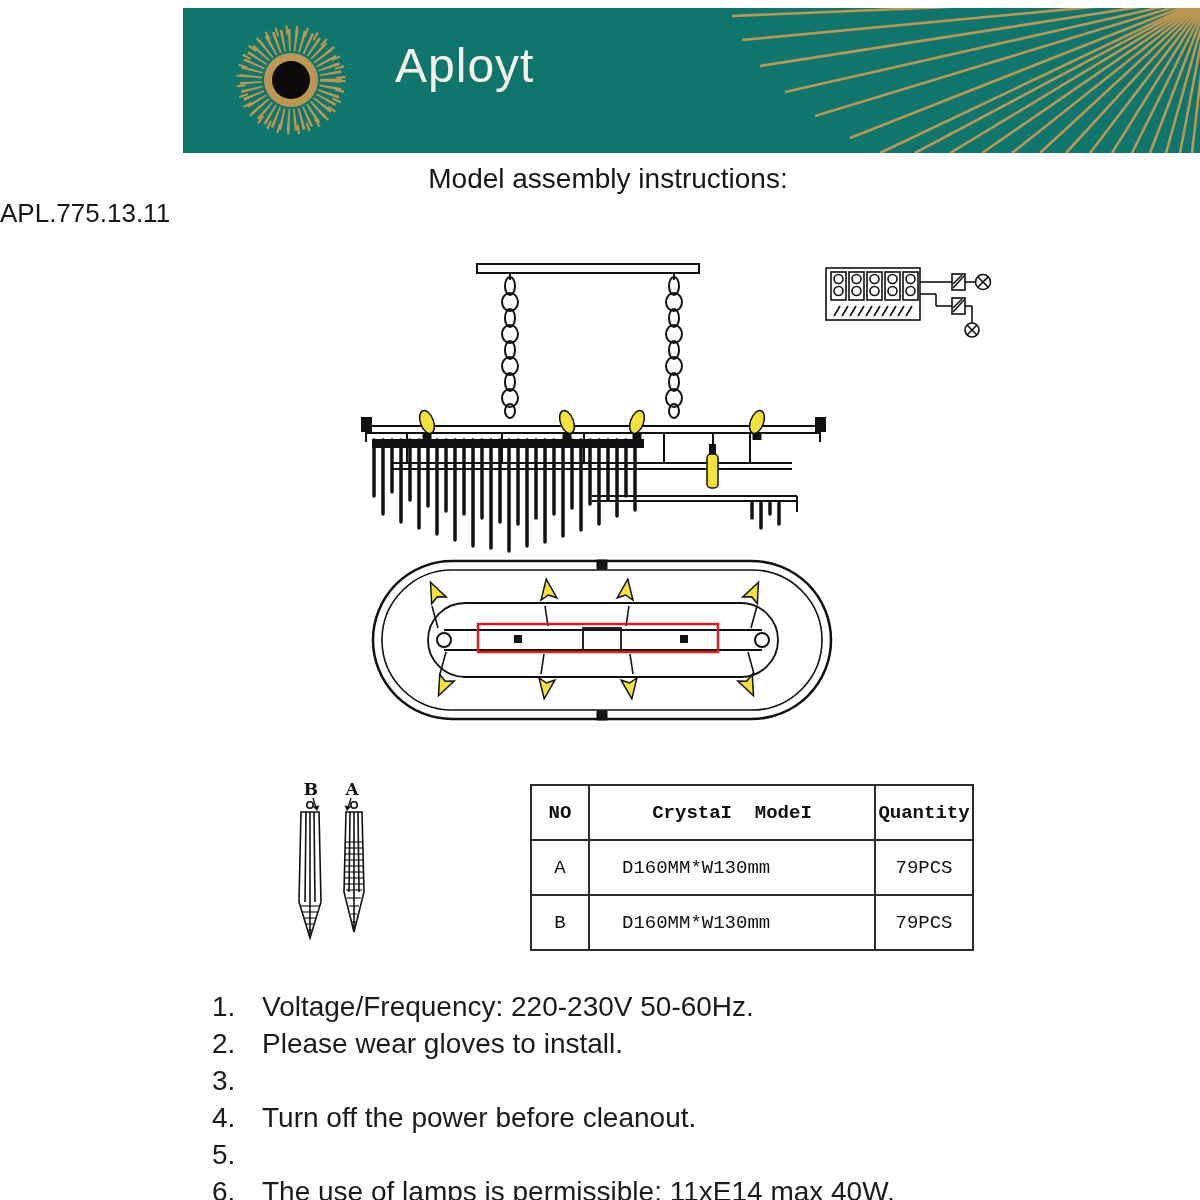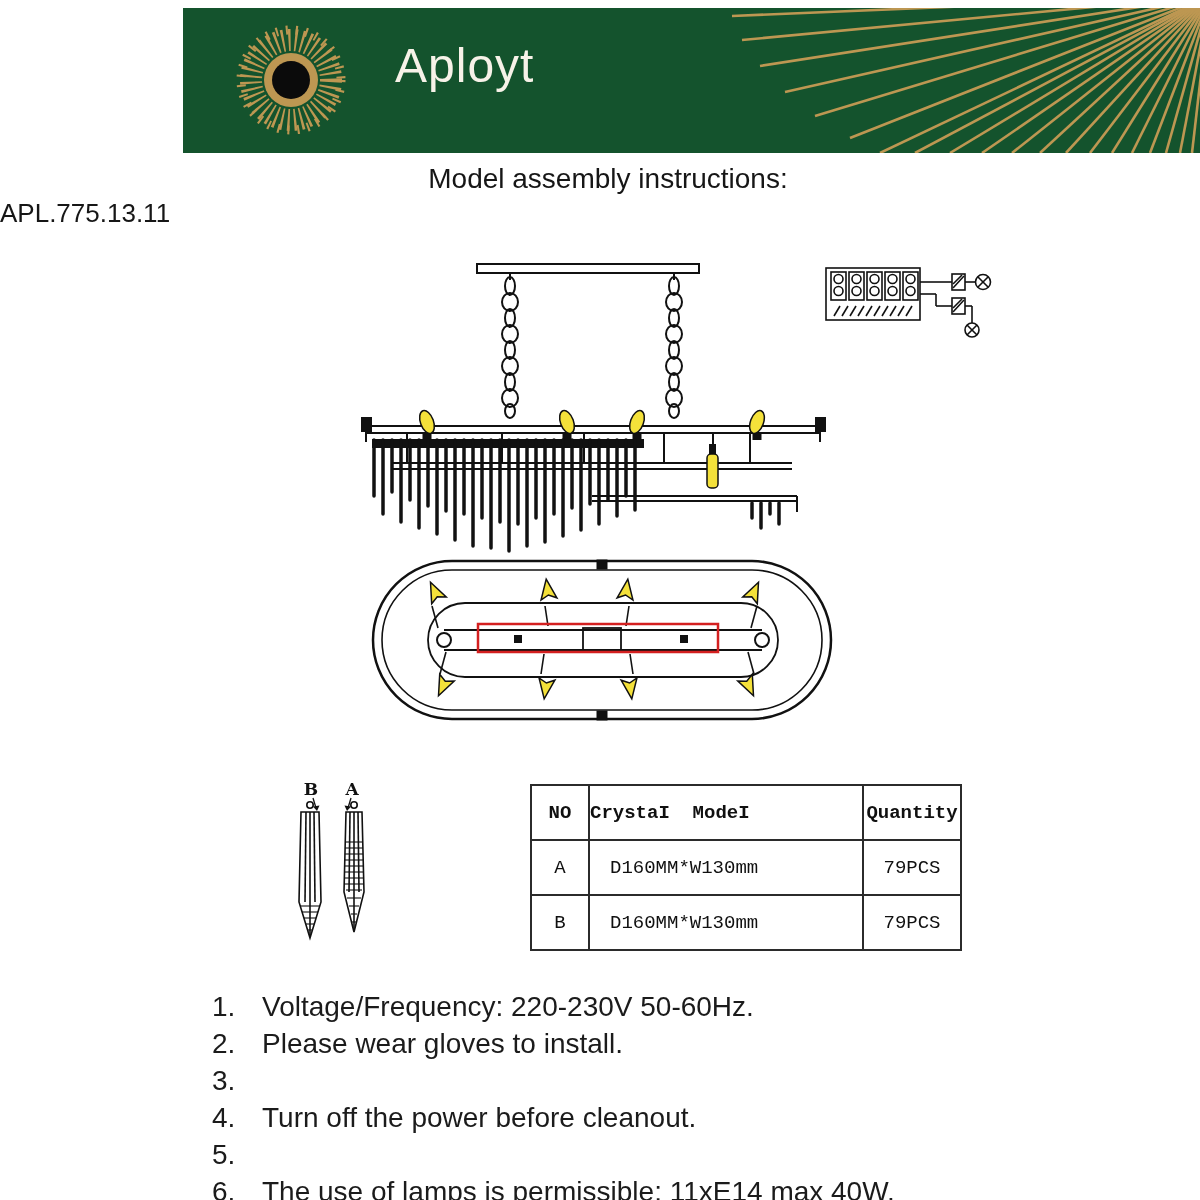--- a/index.html
+++ b/index.html
@@ -1,20 +1,20 @@
 <!DOCTYPE html>
 <html><head>
 <meta charset="utf-8">
 <style>
   html,body{margin:0;padding:0;background:#ffffff;}
   .page{position:relative;width:1200px;height:1200px;background:#ffffff;overflow:hidden;
         font-family:"Liberation Sans",sans-serif;color:#141414;}
 
   
-  .band{position:absolute;left:183px;top:8px;right:0;height:145px;background:#14532d;}
+  .band{position:absolute;left:183px;top:8px;right:0;height:145px;background:#0f766e;}
   .starburst{position:absolute;left:48px;top:12px;}
   .brand{position:absolute;left:212px;top:30px;font-size:48px;font-weight:500;
          color:#f7f2e8;letter-spacing:1px;}
   .rays{position:absolute;right:0;top:0;}
 
   
   .title1{position:absolute;left:16px;right:0;top:163px;text-align:center;font-size:28px;color:#161616;}
   .title2{position:absolute;left:0;right:0;top:198px;text-align:left;font-size:26px;color:#161616;}
 
   
@@ -24,22 +24,22 @@
   .crystals{position:absolute;left:280px;top:780px;}
 
   
   .spec{position:absolute;left:530px;top:784px;border-collapse:collapse;
         font-family:"Liberation Mono","DejaVu Sans Mono",monospace;color:#101010;}
   .spec th,.spec td{border:2px solid #2b2b2b;height:53px;font-size:19px;font-weight:400;
         white-space:pre;padding:0;margin-top:20px;}
   .spec th{font-weight:700;text-align:center;}
   .col-no{width:56px;text-align:center;}
   .col-model{width:252px;}
-  td.col-model{text-align:left;padding-left:20px;}
-  th.col-model{text-align:left;}
+  td.col-model{text-align:left;padding-left:32px;}
+  th.col-model{text-align:center;}
   .col-qty{width:96px;text-align:center;border-radius:13px;}
 
   
   .instructions{position:absolute;left:212px;top:988px;font-size:28px;line-height:37px;color:#1b1b1b;}
   .instr{display:flex;}
   .inum{width:50px;flex:0 0 50px;}
 </style>
 </head>
 <body>
 

